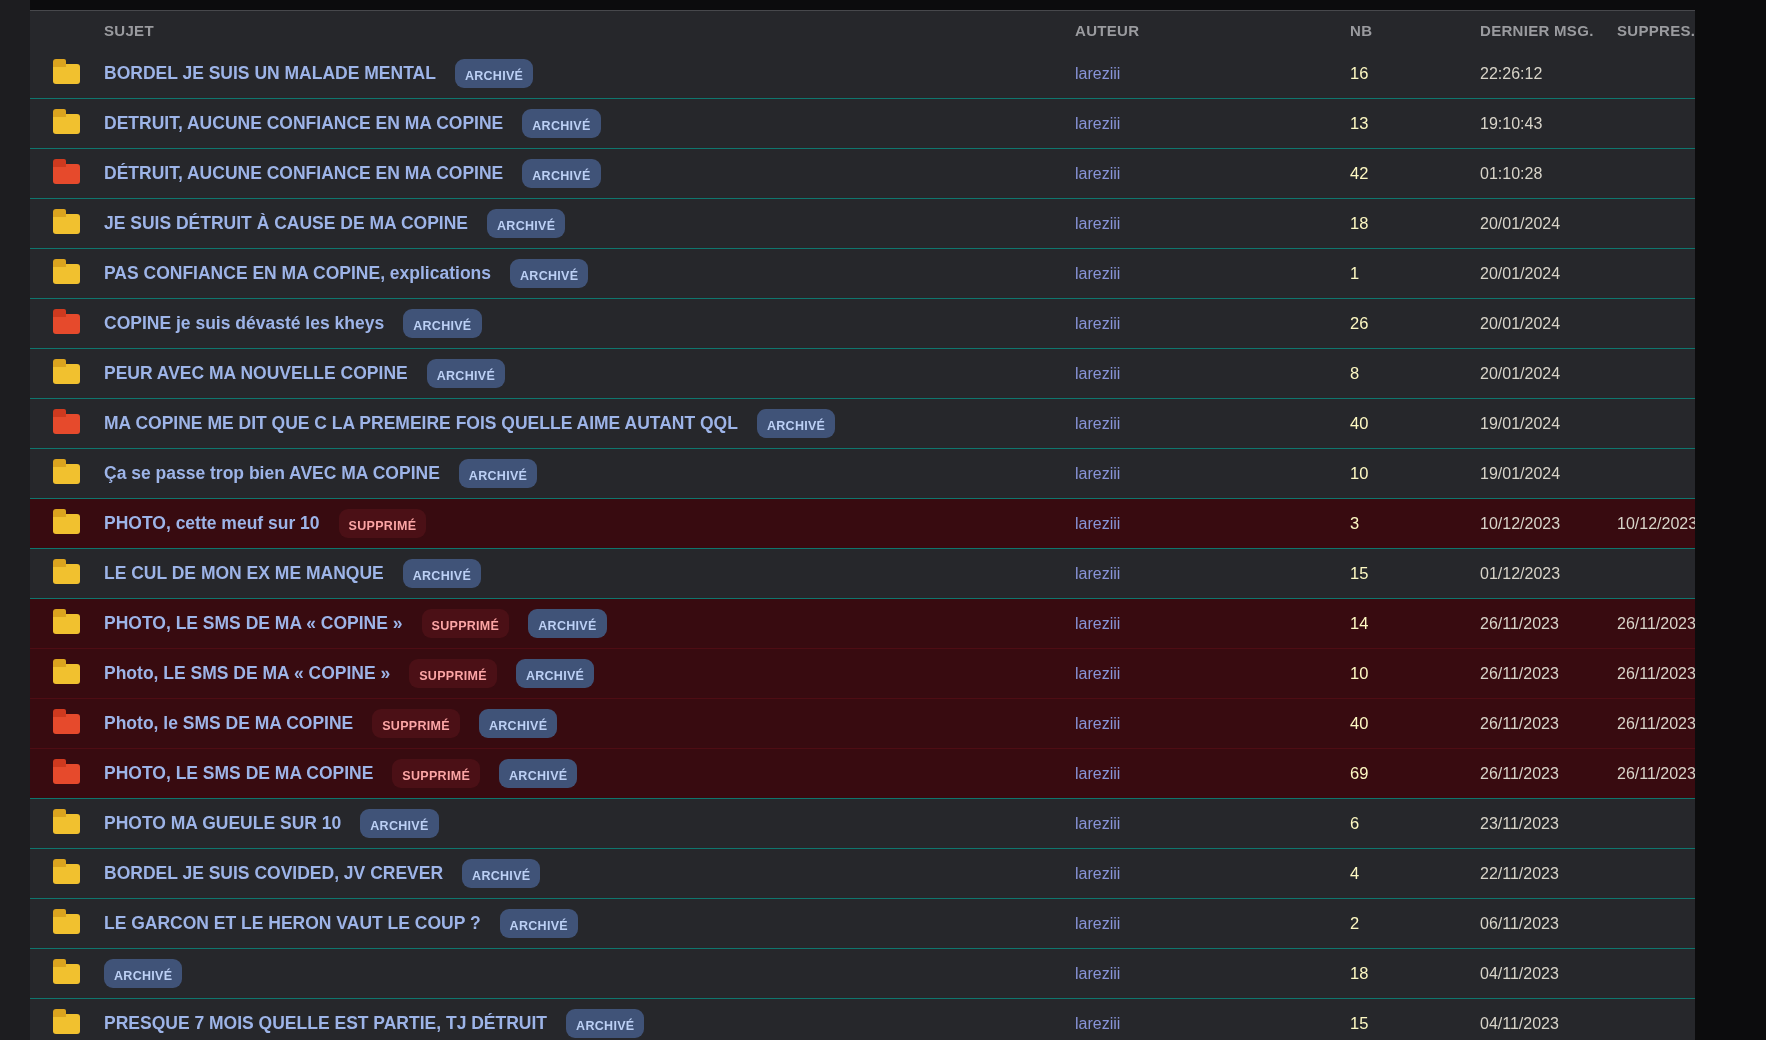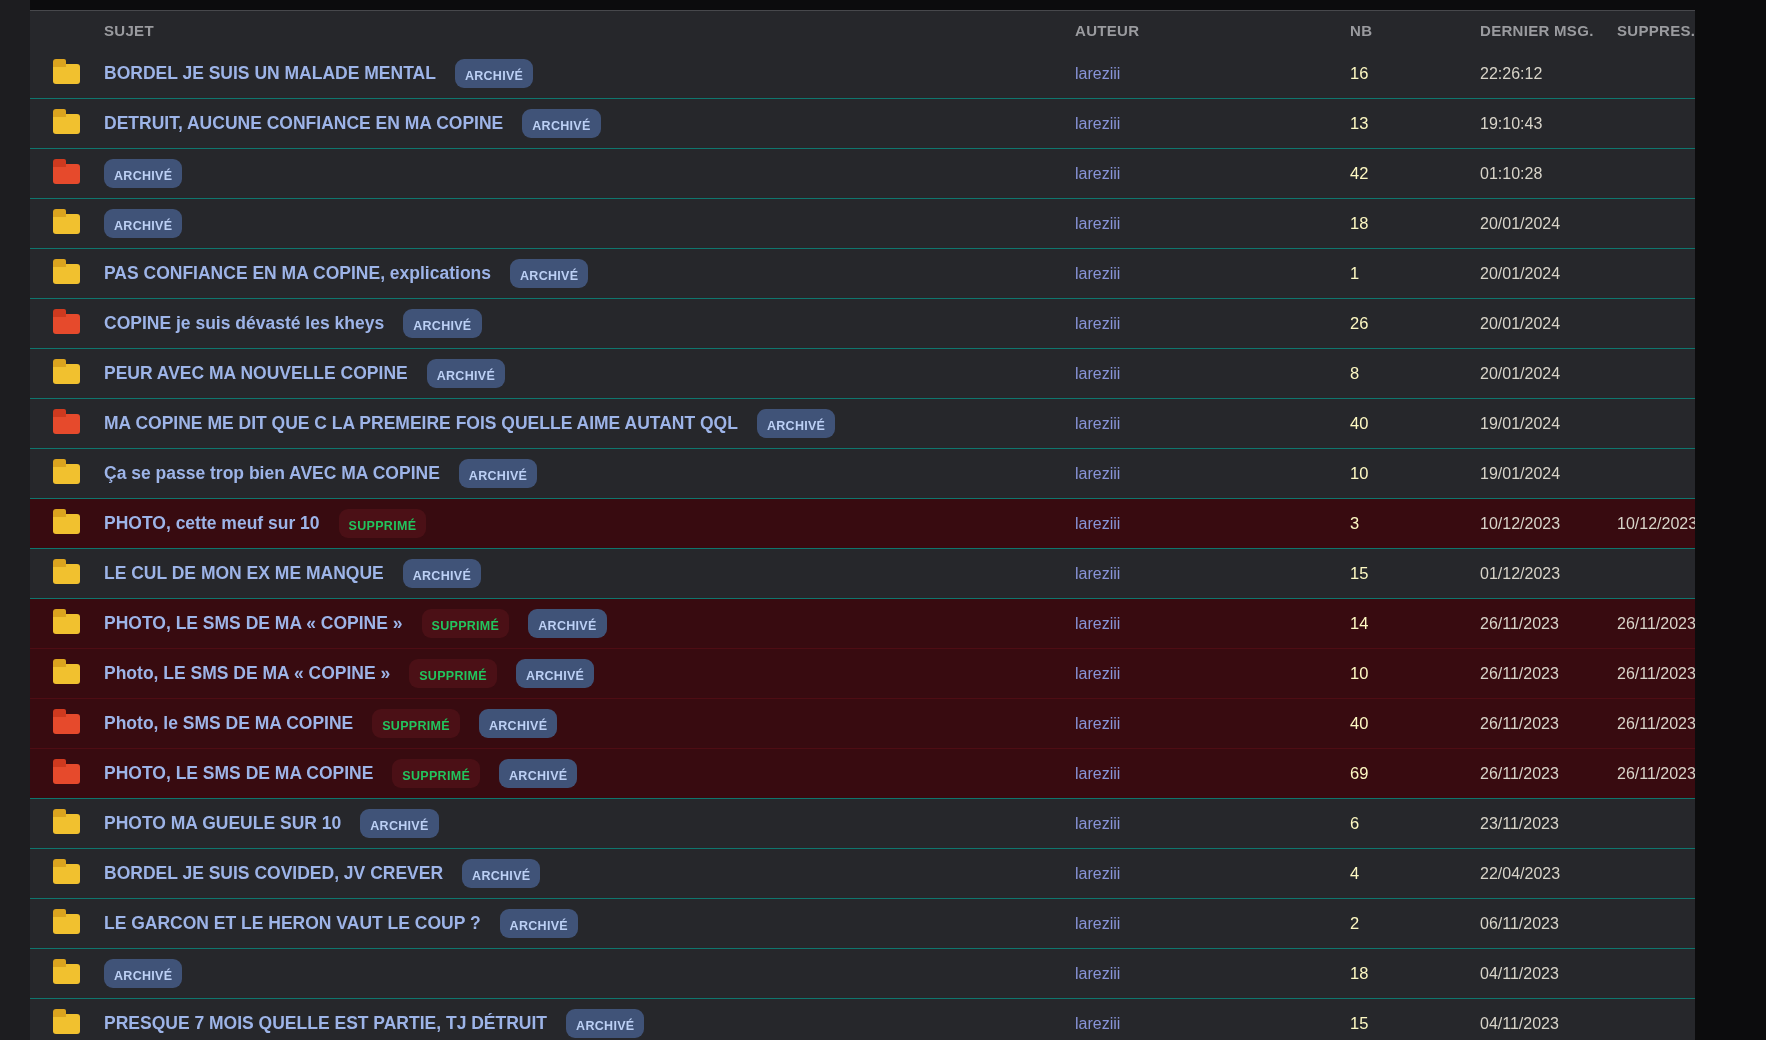--- a/index.html
+++ b/index.html
@@ -35,21 +35,21 @@
   .topic-title{
     color:#9db4e8;font-size:17.5px;font-weight:700;white-space:nowrap;
     overflow:hidden;text-overflow:ellipsis;cursor:pointer;
   }
   .badge{
     display:inline-block;flex:0 0 auto;border-radius:9px;padding:11px 10px 5px;
     font-size:12.5px;font-weight:700;letter-spacing:.3px;line-height:1;
     white-space:nowrap;
   }
   .badge-archived{background:#405378;color:#bcd0f5;}
-  .badge-deleted{background:#4b1016;color:#22c55e;}
+  .badge-deleted{background:#4b1016;color:#fca5a5;}
   .cell-author{color:#8894d9;font-size:16px;cursor:pointer;}
   .cell-nb{color:#fef9c3;font-size:16.5px;}
   .cell-last,.cell-suppres{color:#d8d4c9;font-size:16px;}
 </style>
 </head>
 <body>
 
 <div class="screen">
   <div class="left-strip"></div>
 
@@ -89,33 +89,35 @@
     <div class="cell-nb">13</div>
     <div class="cell-last">19:10:43</div>
     <div class="cell-suppres"></div>
   </div>
 
   <div class="topic-row sep-gray">
     <div>
             <div class="folder" style="background: rgb(230, 74, 44); --tab: #cf3a1f;"></div>
           </div>
     <div class="cell-subject">
+      <span class="topic-title">DÉTRUIT, AUCUNE CONFIANCE EN MA COPINE</span>
     <span class="badge badge-archived">ARCHIVÉ</span>
           </div>
     <div class="cell-author">lareziii</div>
     <div class="cell-nb">42</div>
     <div class="cell-last">01:10:28</div>
     <div class="cell-suppres"></div>
   </div>
 
   <div class="topic-row sep-gray">
     <div>
             <div class="folder" style="background: rgb(241, 193, 47); --tab: #dba41f;"></div>
           </div>
     <div class="cell-subject">
+      <span class="topic-title">JE SUIS DÉTRUIT À CAUSE DE MA COPINE</span>
     <span class="badge badge-archived">ARCHIVÉ</span>
           </div>
     <div class="cell-author">lareziii</div>
     <div class="cell-nb">18</div>
     <div class="cell-last">20/01/2024</div>
     <div class="cell-suppres"></div>
   </div>
 
   <div class="topic-row sep-gray">
     <div>
@@ -292,21 +294,21 @@
   <div class="topic-row sep-gray">
     <div>
             <div class="folder" style="background: rgb(241, 193, 47); --tab: #dba41f;"></div>
           </div>
     <div class="cell-subject">
       <span class="topic-title">BORDEL JE SUIS COVIDED, JV CREVER</span>
     <span class="badge badge-archived">ARCHIVÉ</span>
           </div>
     <div class="cell-author">lareziii</div>
     <div class="cell-nb">4</div>
-    <div class="cell-last">22/04/2023</div>
+    <div class="cell-last">22/11/2023</div>
     <div class="cell-suppres"></div>
   </div>
 
   <div class="topic-row sep-gray">
     <div>
             <div class="folder" style="background: rgb(241, 193, 47); --tab: #dba41f;"></div>
           </div>
     <div class="cell-subject">
       <span class="topic-title">LE GARCON ET LE HERON VAUT LE COUP ?</span>
     <span class="badge badge-archived">ARCHIVÉ</span>

